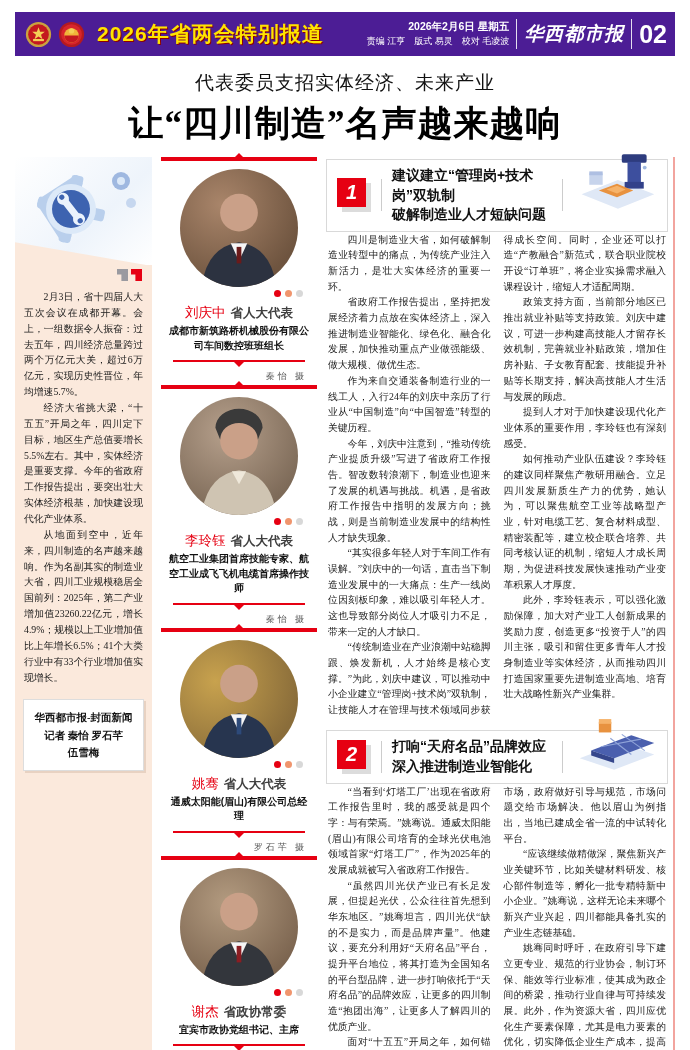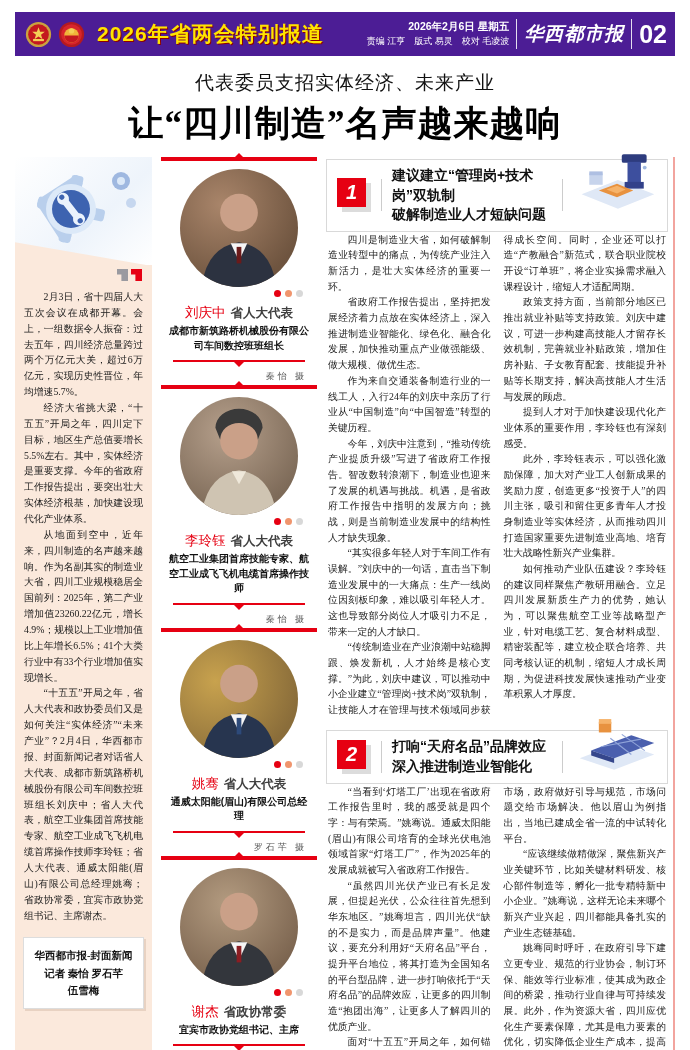--- a/index.html
+++ b/index.html
@@ -169,21 +169,20 @@
           <circle cx="112" cy="40" r="5" fill="#c6d7ef"></circle>
         </svg>
       </div>
       <div class="quote-row">
         <span class="qmark g"></span><span class="qmark r"></span>
       </div>
       <div class="intro-text">
           <p>2月3日，省十四届人大五次会议在成都开幕。会上，一组数据令人振奋：过去五年，四川经济总量跨过两个万亿元大关，超过6万亿元，实现历史性晋位，年均增速5.7%。</p>
           <p>经济大省挑大梁，“十五五”开局之年，四川定下目标，地区生产总值要增长5.5%左右。其中，实体经济是重要支撑。今年的省政府工作报告提出，要突出壮大实体经济根基，加快建设现代化产业体系。</p>
           <p>从地面到空中，近年来，四川制造的名声越来越响。作为名副其实的制造业大省，四川工业规模稳居全国前列：2025年，第二产业增加值23260.22亿元，增长4.9%；规模以上工业增加值比上年增长6.5%；41个大类行业中有33个行业增加值实现增长。</p>
-          <p>“十五五”开局之年，省人大代表和政协委员们又是如何关注“实体经济”“未来产业”？2月4日，华西都市报、封面新闻记者对话省人大代表、成都市新筑路桥机械股份有限公司车间数控班班组长刘庆中；省人大代表，航空工业集团首席技能专家、航空工业成飞飞机电缆首席操作技师李玲钰；省人大代表、通威太阳能(眉山)有限公司总经理姚骞；省政协常委，宜宾市政协党组书记、主席谢杰。</p>
         </div>
       <div class="reporters">
           <div>华西都市报-封面新闻</div>
           <div>记者 秦怡 罗石芊</div>
           <div>伍雪梅</div>
         </div>
     </aside>
 
     <div class="profile-col">
 
@@ -294,22 +293,22 @@
         </div>
         <div class="sec-body">
             <p>四川是制造业大省，如何破解制造业转型中的痛点，为传统产业注入新活力，是壮大实体经济的重要一环。</p>
             <p>省政府工作报告提出，坚持把发展经济着力点放在实体经济上，深入推进制造业智能化、绿色化、融合化发展，加快推动重点产业做强能级、做大规模、做优生态。</p>
             <p>作为来自交通装备制造行业的一线工人，入行24年的刘庆中亲历了行业从“中国制造”向“中国智造”转型的关键历程。</p>
             <p>今年，刘庆中注意到，“推动传统产业提质升级”写进了省政府工作报告。智改数转浪潮下，制造业也迎来了发展的机遇与挑战。机遇，是省政府工作报告中指明的发展方向；挑战，则是当前制造业发展中的结构性人才缺失现象。</p>
             <p>“其实很多年轻人对于车间工作有误解。”刘庆中的一句话，直击当下制造业发展中的一大痛点：生产一线岗位因刻板印象，难以吸引年轻人才。这也导致部分岗位人才吸引力不足，带来一定的人才缺口。</p>
             <p>“传统制造业在产业浪潮中站稳脚跟、焕发新机，人才始终是核心支撑。”为此，刘庆中建议，可以推动中小企业建立“管理岗+技术岗”双轨制，让技能人才在管理与技术领域同步获得成长空间。同时，企业还可以打造“产教融合”新范式，联合职业院校开设“订单班”，将企业实操需求融入课程设计，缩短人才适配周期。</p>
             <p>政策支持方面，当前部分地区已推出就业补贴等支持政策。刘庆中建议，可进一步构建高技能人才留存长效机制，完善就业补贴政策，增加住房补贴、子女教育配套、技能提升补贴等长期支持，解决高技能人才生活与发展的顾虑。</p>
             <p>提到人才对于加快建设现代化产业体系的重要作用，李玲钰也有深刻感受。</p>
+            <p>如何推动产业队伍建设？李玲钰的建议同样聚焦产教研用融合。立足四川发展新质生产力的优势，她认为，可以聚焦航空工业等战略型产业，针对电缆工艺、复合材料成型、精密装配等，建立校企联合培养、共同考核认证的机制，缩短人才成长周期，为促进科技发展快速推动产业变革积累人才厚度。</p>
             <p>此外，李玲钰表示，可以强化激励保障，加大对产业工人创新成果的奖励力度，创造更多“投资于人”的四川主张，吸引和留住更多青年人才投身制造业等实体经济，从而推动四川打造国家重要先进制造业高地、培育壮大战略性新兴产业集群。</p>
-            <p>如何推动产业队伍建设？李玲钰的建议同样聚焦产教研用融合。立足四川发展新质生产力的优势，她认为，可以聚焦航空工业等战略型产业，针对电缆工艺、复合材料成型、精密装配等，建立校企联合培养、共同考核认证的机制，缩短人才成长周期，为促进科技发展快速推动产业变革积累人才厚度。</p>
           </div>
       </section>
 
       <section class="sec">
         <div class="sec-head">
           <div class="num-wrap">
             <div class="num">2</div>
           </div>
           <div class="sec-divider"></div>
           <div class="sec-title">

